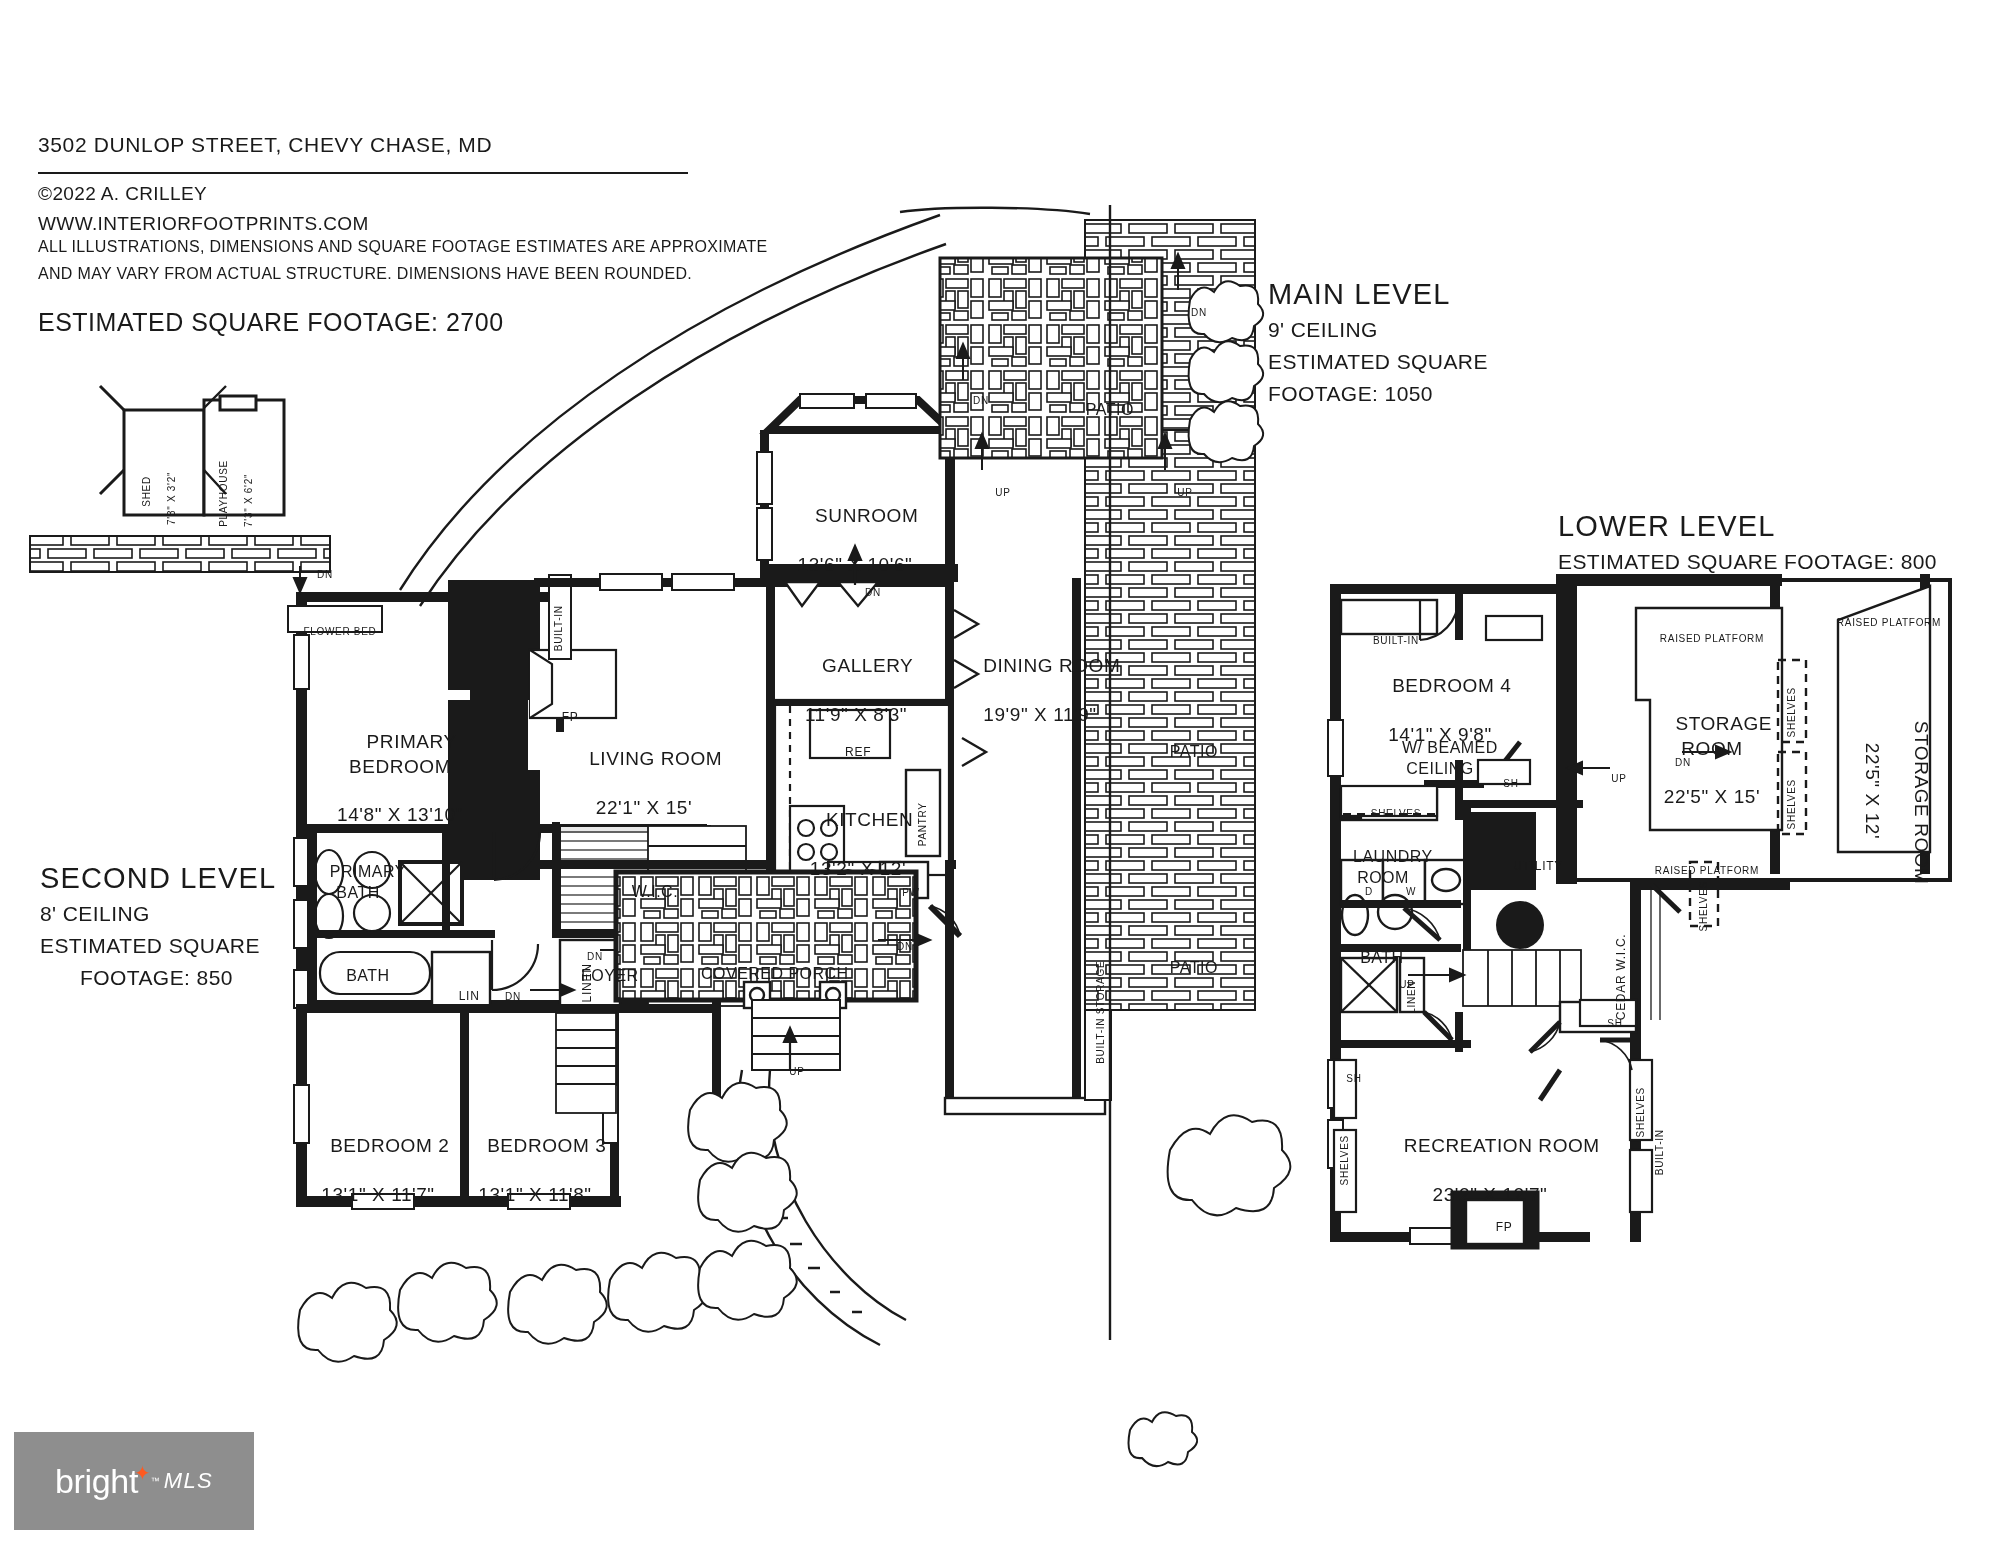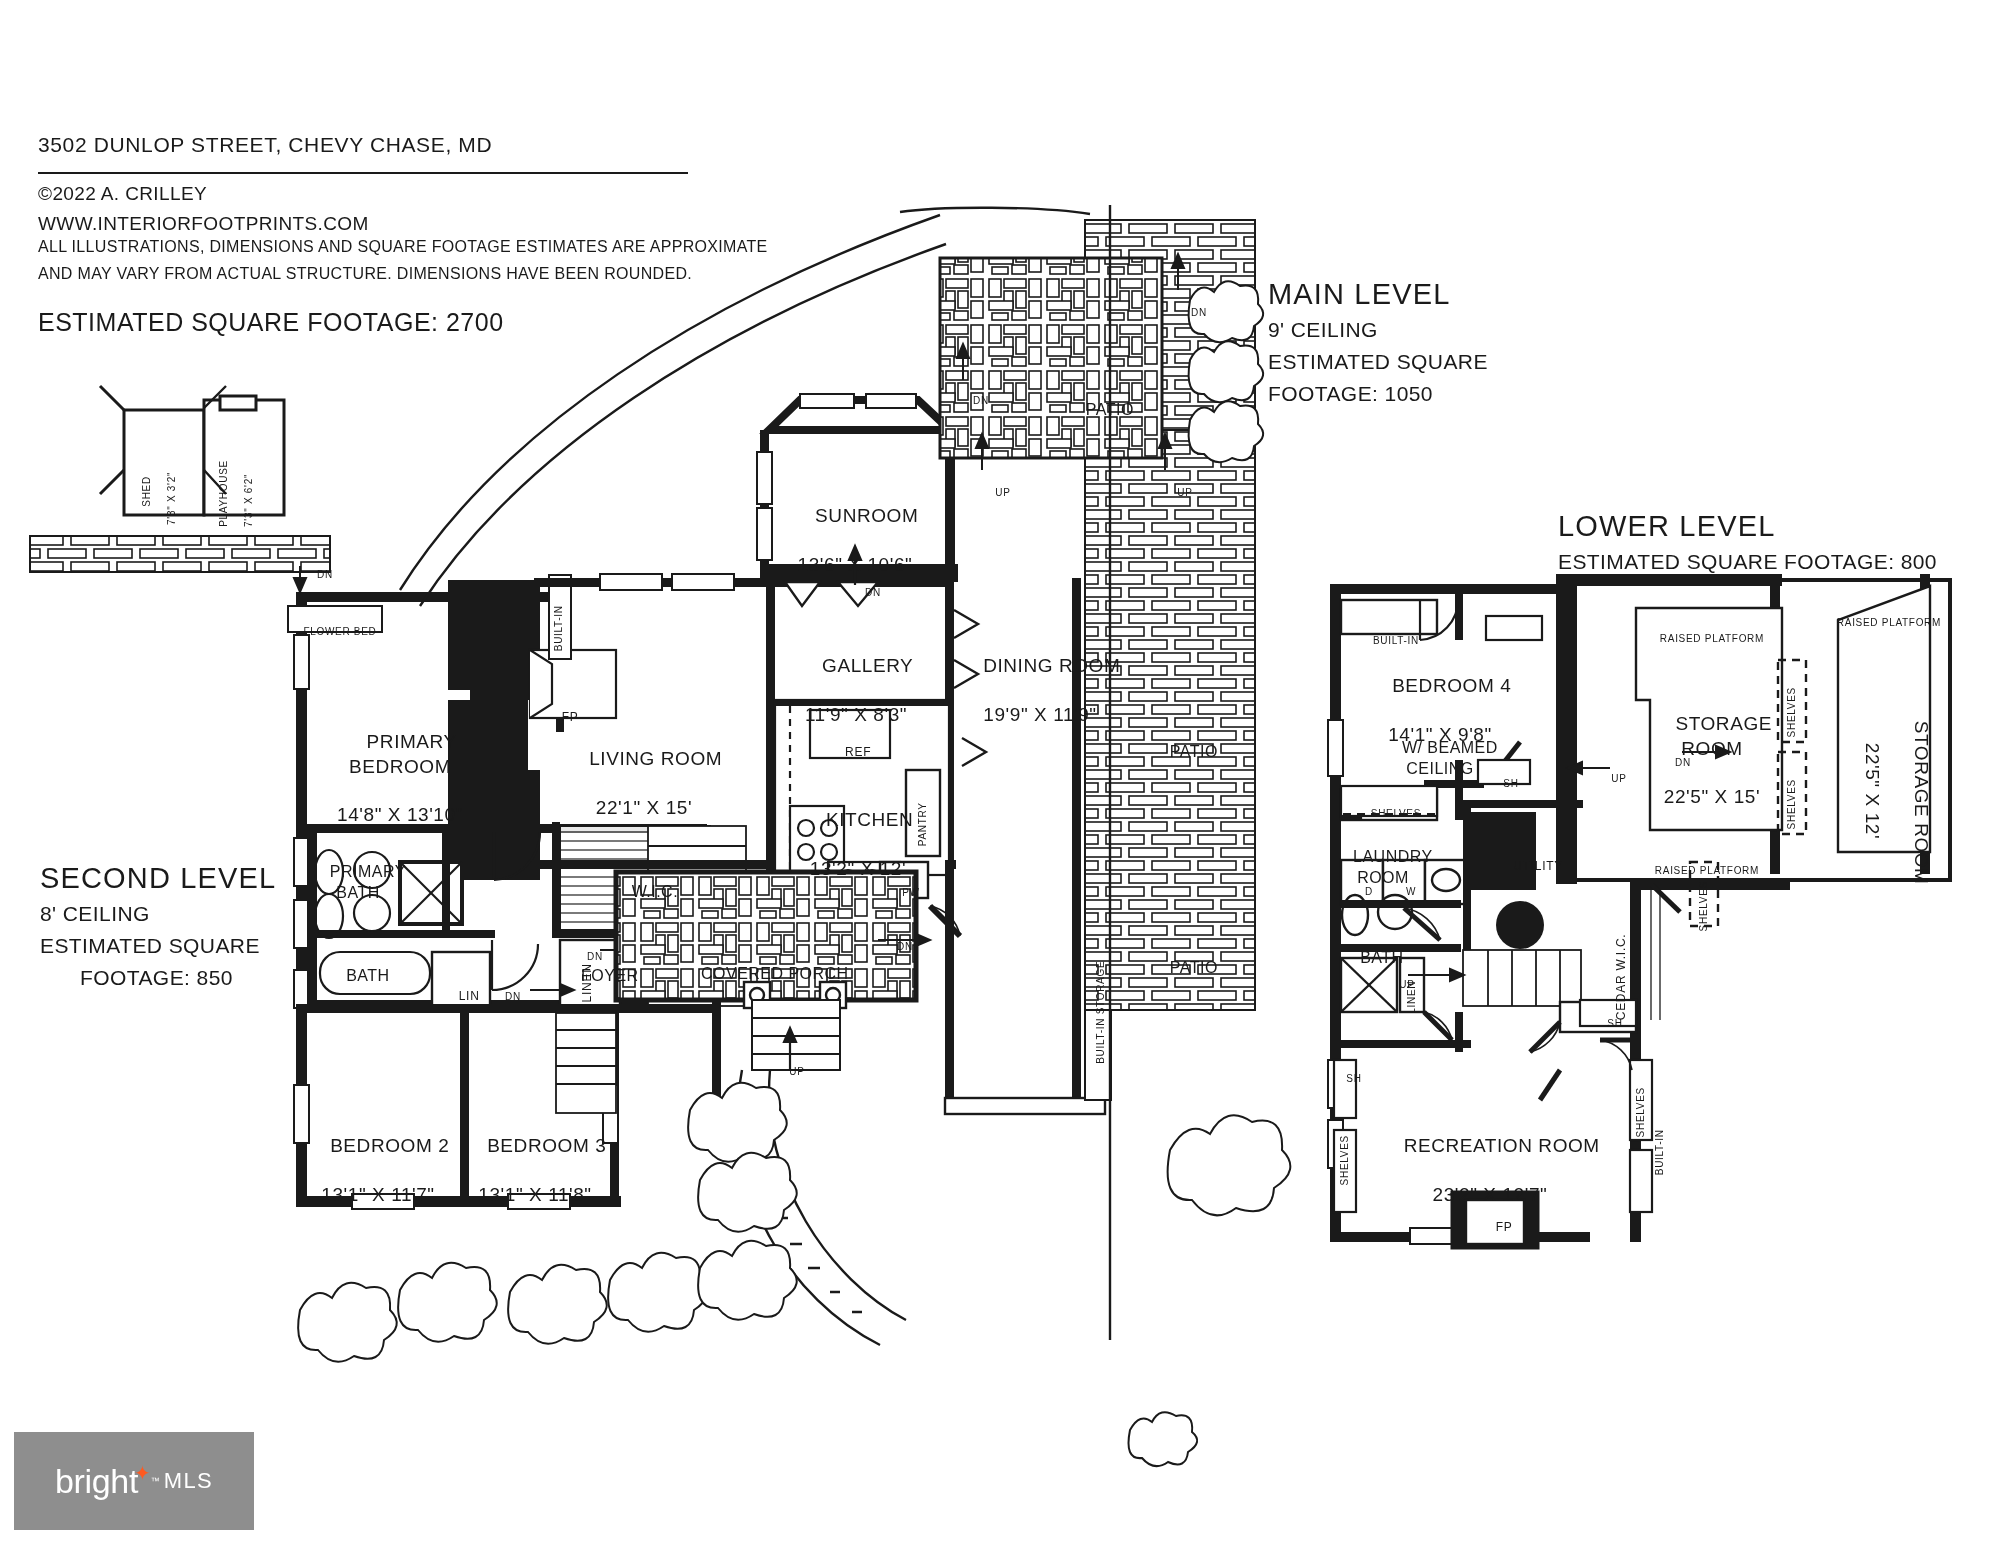--- a/index.html
+++ b/index.html
@@ -95,20 +95,21 @@
     font-size: 34px;
     color: #ffffff;
     letter-spacing: -.01em;
     font-weight: 400;
   }
   #logo .lg-mls {
     font-size: 22px;
     color: #ffffff;
     margin-left: 4px;
     letter-spacing: .06em;
+    font-style: italic;
   }
   #logo .lg-tm {
     font-size: 9px; color:#fff; vertical-align: super;
   }
   .star {
     display:inline-block;
     color:#ff5a20;
     font-size: 20px;
     margin-left: -4px;
     position: relative;

